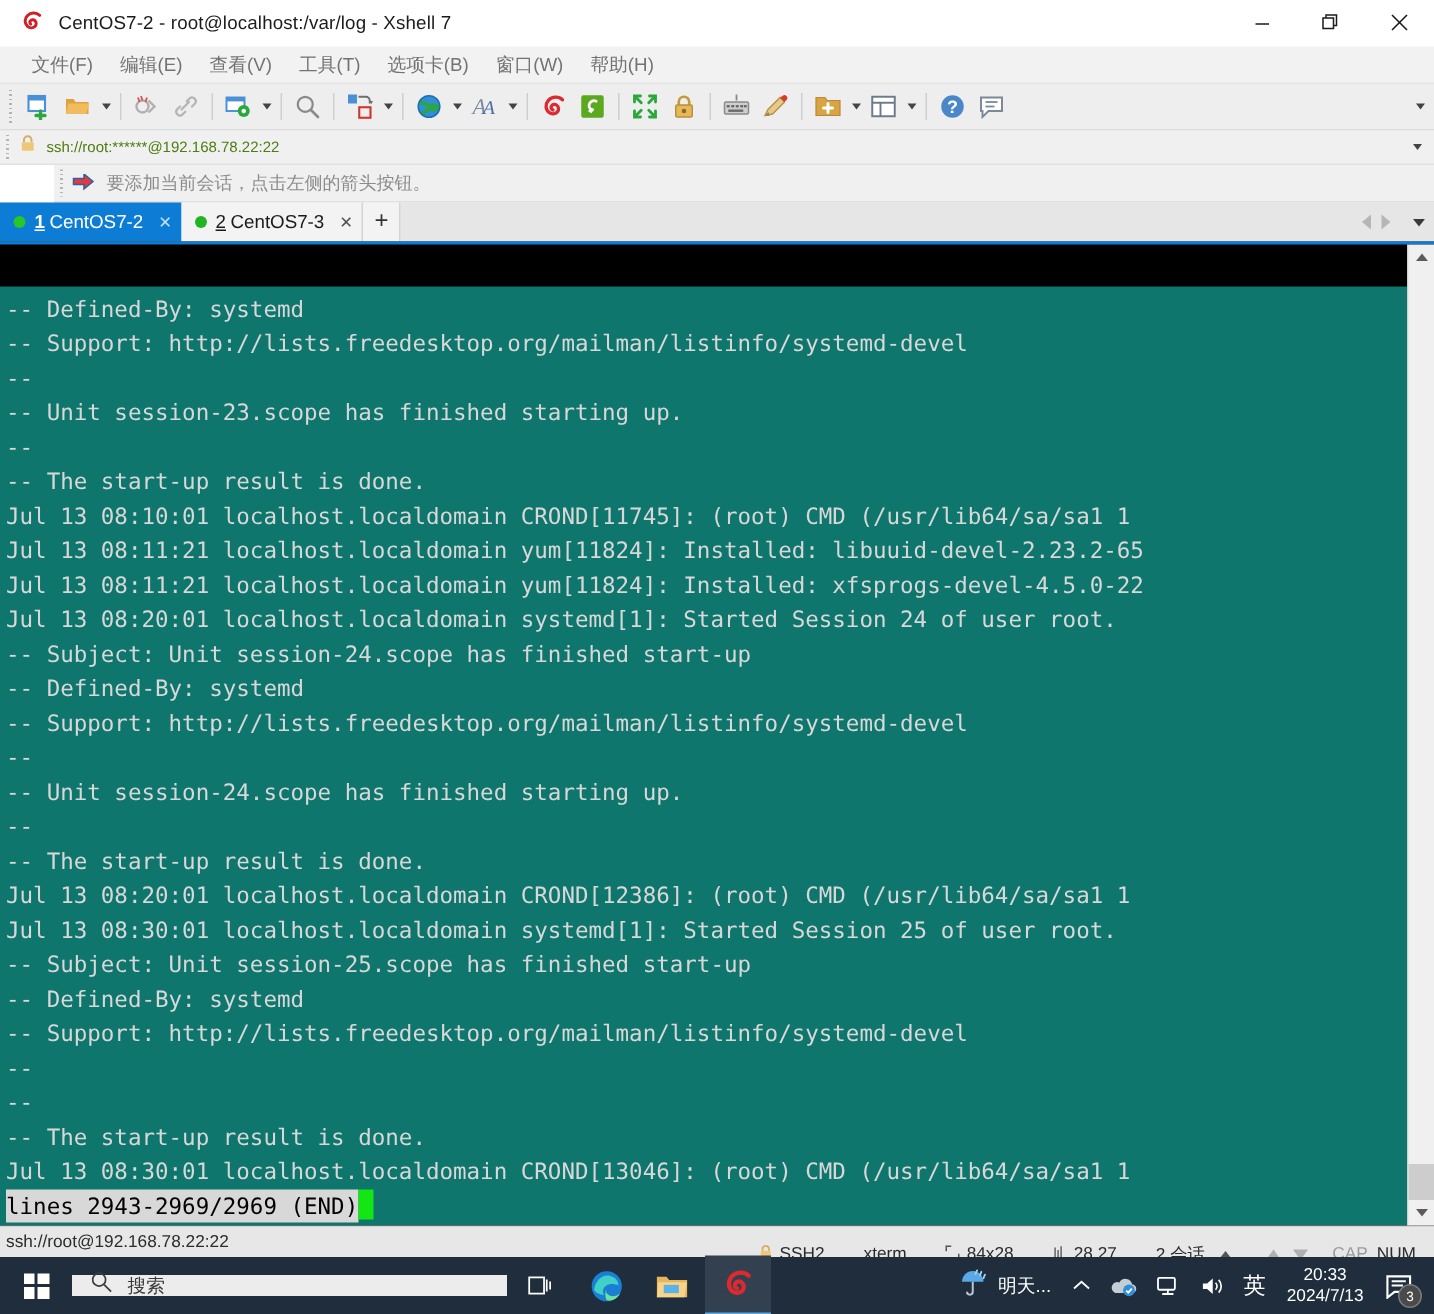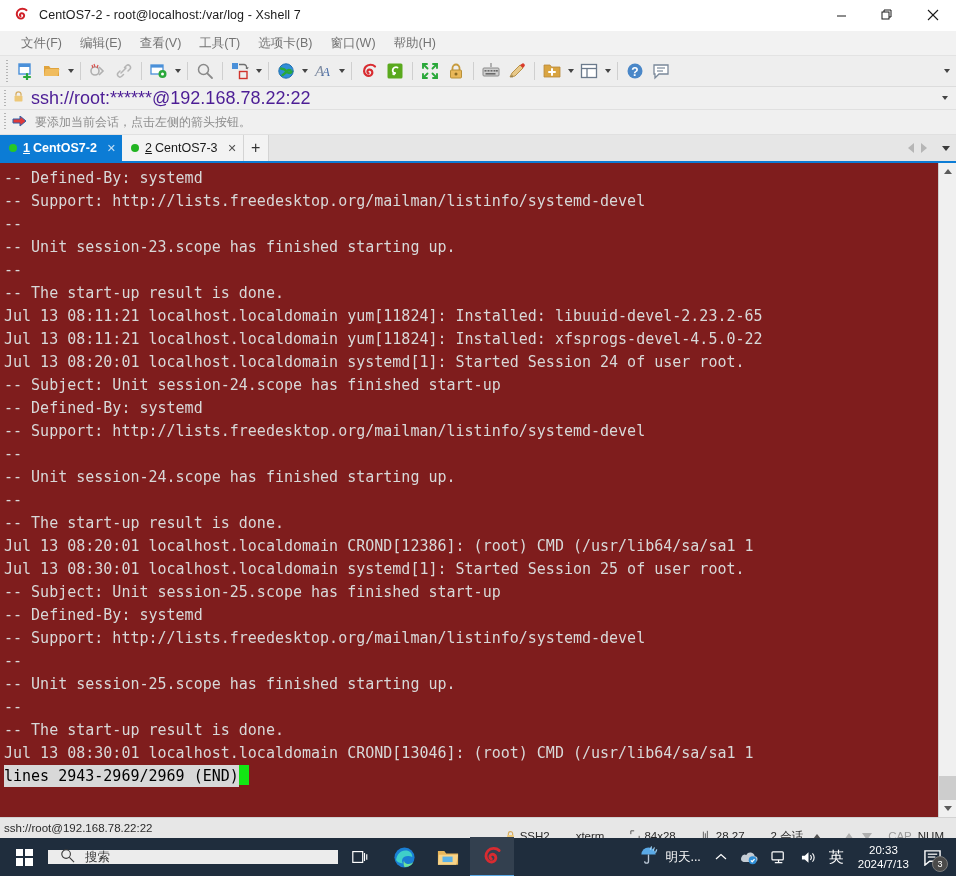--- a/index.html
+++ b/index.html
@@ -35,55 +35,55 @@
   .caret-dn{width:0;height:0;border-left:3.5px solid transparent;border-right:3.5px solid transparent;border-top:4px solid #444;}
   .tbsep{width:1px;height:18px;background:#cfcfcf;margin:0 4px;}
   .tb-overflow{position:absolute;right:6px;top:50%;transform:translateY(-50%);}
 
   
   .addrbar{height:22px;background:#f0f0f0;display:flex;align-items:center;flex:0 0 22px;
            border-bottom:1px solid #e0e0e0;position:relative;}
   .addr-grip{width:6px;height:16px;margin:0 4px 0 2px;
     background-image:repeating-linear-gradient(to bottom,#b4b4b4 0 1px,transparent 1px 3px);
     background-size:2px 100%;background-repeat:no-repeat;background-position:2px 0;}
-  .addr-text{font-size:18px;color:#4c1d95;padding-left:6px;white-space:nowrap;}
+  .addr-text{font-size:10px;color:#4d7c0f;padding-left:6px;white-space:nowrap;}
   .addr-caret{position:absolute;right:8px;top:50%;transform:translateY(-50%);}
 
   
   .hintbar{height:24px;background:#f0f0f0;display:flex;align-items:center;flex:0 0 24px;
-           border-bottom:1px solid #e0e0e0;}
+           border-bottom:1px solid #e0e0e0;margin-left:36px;}
   .hint-grip{width:6px;height:18px;margin:0 4px 0 2px;
     background-image:repeating-linear-gradient(to bottom,#b4b4b4 0 1px,transparent 1px 3px);
     background-size:2px 100%;background-repeat:no-repeat;background-position:2px 0;}
   .hint-text{font-size:12px;color:#8c8c8c;padding-left:8px;white-space:nowrap;}
 
   
   .tabbar{height:26px;background:#e6e6e6;display:flex;align-items:flex-end;flex:0 0 26px;position:relative;}
   .tab{height:26px;display:flex;align-items:center;padding:0 6px 0 9px;cursor:default;
        font-size:12.5px;box-sizing:border-box;white-space:nowrap;}
   .tab.active{background:#0c7cd5;color:#ffffff;}
   .tab.inactive{background:#f3f3f3;color:#1b1b1b;border-right:1px solid #d4d4d4;}
   .tab .dot{width:8px;height:8px;border-radius:50%;background:#22b422;margin-right:6px;flex:0 0 8px;}
   .tab.active .dot{background:#27c727;}
   .tab .num{text-decoration:underline;margin-right:3px;font-weight:bold;}
   .tab.inactive .num{font-weight:normal;}
-  .tab .tname{font-weight:bold;}
+  .tab .tname{font-weight:normal;}
   .tab.inactive .tname{font-weight:normal;}
   .tab .tclose{margin-left:10px;font-size:11px;opacity:.75;}
   .tab-add{width:24px;height:26px;display:flex;align-items:center;justify-content:center;
            background:#f3f3f3;font-size:16px;color:#333;cursor:default;border-right:1px solid #d4d4d4;}
   .tabnav{margin-left:auto;display:flex;align-items:center;height:26px;padding-right:6px;gap:7px;}
   .tri-l{width:0;height:0;border-top:5px solid transparent;border-bottom:5px solid transparent;border-right:6px solid #b6b6b6;}
   .tri-r{width:0;height:0;border-top:5px solid transparent;border-bottom:5px solid transparent;border-left:6px solid #b6b6b6;}
   .tri-d{width:0;height:0;border-left:4.5px solid transparent;border-right:4.5px solid transparent;border-top:5px solid #3b3b3b;}
 
   
   .termwrap{flex:1 1 auto;display:flex;background:#000000;position:relative;overflow:hidden;
             border-top:2px solid #0c7cd5;}
-  .term{flex:1 1 auto;background:#7f1d1d;padding:4px 0 0 4px;overflow:hidden;}
+  .term{flex:1 1 auto;background:#0f766e;padding:4px 0 0 4px;overflow:hidden;margin-top:28px;}
   .tline{font-family:"DejaVu Sans Mono","Liberation Mono",monospace;
          font-size:15px;line-height:23px;color:#d8d8d8;white-space:pre;letter-spacing:0px;height:23px;}
   .statusline{display:inline-block;background:#d8d8d8;color:#000000;
          font-family:"DejaVu Sans Mono","Liberation Mono",monospace;font-size:15px;line-height:22px;white-space:pre;}
   .cursorblk{display:inline-block;width:10px;height:20px;background:#13e613;vertical-align:-4px;}
   .statusrow{height:23px;}
 
   
   .sbar{width:17px;background:#f0f0f0;border-left:1px solid #cfcfcf;display:flex;flex-direction:column;
         align-items:center;justify-content:space-between;}
@@ -403,37 +403,37 @@
   </div>
 
   <div class="termwrap">
     <div class="term">
       <div class="tline">-- Defined-By: systemd</div>
       <div class="tline">-- Support: http://lists.freedesktop.org/mailman/listinfo/systemd-devel</div>
       <div class="tline">--</div>
       <div class="tline">-- Unit session-23.scope has finished starting up.</div>
       <div class="tline">--</div>
       <div class="tline">-- The start-up result is done.</div>
+      <div class="tline">Jul 13 08:10:01 localhost.localdomain CROND[11745]: (root) CMD (/usr/lib64/sa/sa1 1</div>
       <div class="tline">Jul 13 08:11:21 localhost.localdomain yum[11824]: Installed: libuuid-devel-2.23.2-65</div>
       <div class="tline">Jul 13 08:11:21 localhost.localdomain yum[11824]: Installed: xfsprogs-devel-4.5.0-22</div>
       <div class="tline">Jul 13 08:20:01 localhost.localdomain systemd[1]: Started Session 24 of user root.</div>
       <div class="tline">-- Subject: Unit session-24.scope has finished start-up</div>
       <div class="tline">-- Defined-By: systemd</div>
       <div class="tline">-- Support: http://lists.freedesktop.org/mailman/listinfo/systemd-devel</div>
       <div class="tline">--</div>
       <div class="tline">-- Unit session-24.scope has finished starting up.</div>
       <div class="tline">--</div>
       <div class="tline">-- The start-up result is done.</div>
       <div class="tline">Jul 13 08:20:01 localhost.localdomain CROND[12386]: (root) CMD (/usr/lib64/sa/sa1 1</div>
       <div class="tline">Jul 13 08:30:01 localhost.localdomain systemd[1]: Started Session 25 of user root.</div>
       <div class="tline">-- Subject: Unit session-25.scope has finished start-up</div>
       <div class="tline">-- Defined-By: systemd</div>
       <div class="tline">-- Support: http://lists.freedesktop.org/mailman/listinfo/systemd-devel</div>
       <div class="tline">--</div>
-      <div class="tline">-- Unit session-25.scope has finished starting up.</div>
       <div class="tline">--</div>
       <div class="tline">-- The start-up result is done.</div>
       <div class="tline">Jul 13 08:30:01 localhost.localdomain CROND[13046]: (root) CMD (/usr/lib64/sa/sa1 1</div>
       <div class="statusrow">
         <span class="statusline">lines 2943-2969/2969 (END)</span><span class="cursorblk"></span>
       </div>
     </div>
     <div class="sbar">
       <div class="sb-arrow">
           <div class="sb-up"></div>

